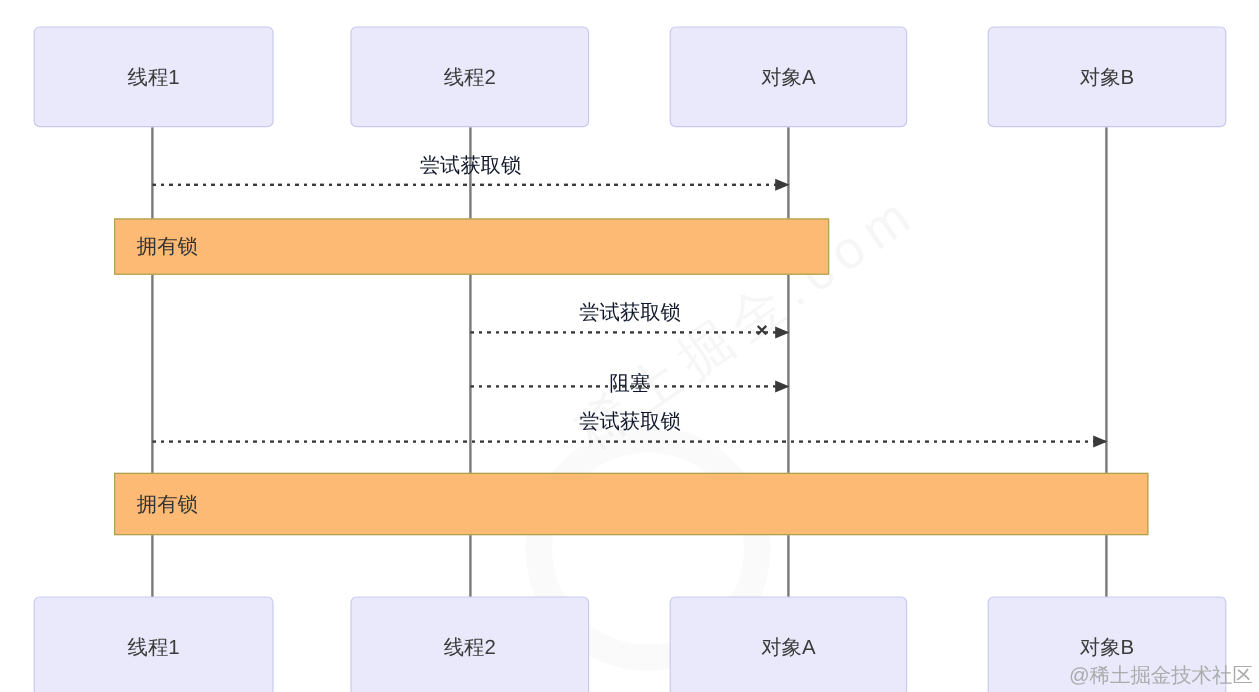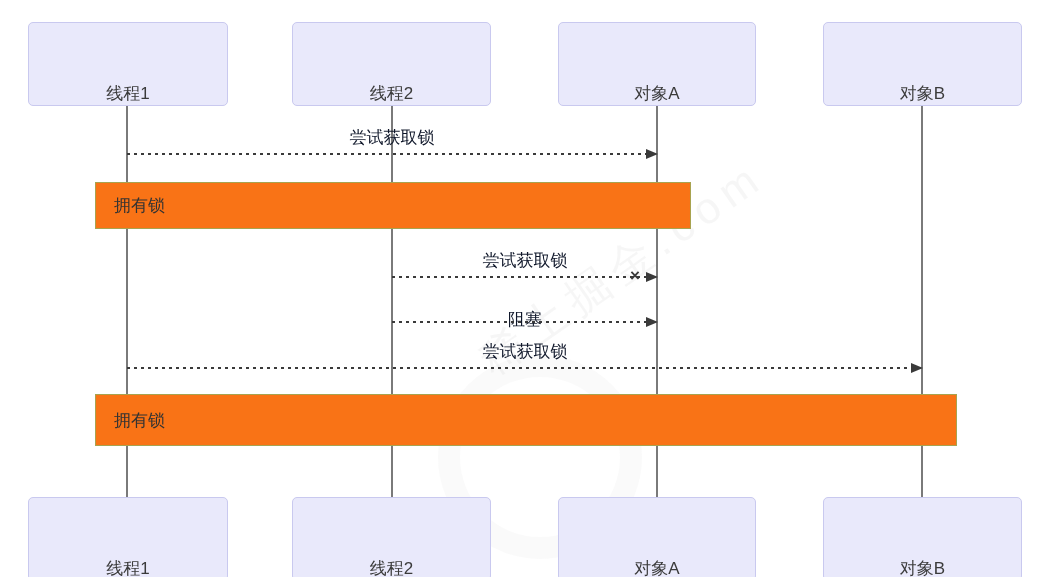--- a/index.html
+++ b/index.html
@@ -25,21 +25,21 @@
     background: #7a7a7a;
   }
   
   .actor {
     position: absolute;
     height: 84px;
     background: #e9e9fb;
     border: 1px solid #c9c9ef;
     border-radius: 5px;
     display: flex;
-    align-items: flex-end;
+    align-items: center;
     justify-content: center;
     font-size: 17px;
     color: #3b3b3b;
     box-sizing: border-box;
   }
   
   .msg-line {
     position: absolute;
     height: 2px;
     background-image: repeating-linear-gradient(to right, #3a3a3a 0 3px, rgba(0,0,0,0) 3px 7px);
@@ -66,21 +66,21 @@
   .msg-label {
     position: absolute;
     transform: translateX(-50%);
     font-size: 17px;
     color: #0f172a;
     white-space: nowrap;
   }
   
   .note {
     position: absolute;
-    background: #f97316;
+    background: #fdba74;
     border: 1px solid #a8a34f;
     box-sizing: border-box;
     display: flex;
     align-items: center;
     font-size: 17px;
     color: #333333;
     padding-left: 18px;
   }
   
   .wm-corner {
@@ -176,14 +176,15 @@
   <div class="actor" style="left:292px; top:497px; width:199px;">
     <span>线程2</span>
   </div>
   <div class="actor" style="left:558px; top:497px; width:198px;">
     <span>对象A</span>
   </div>
   <div class="actor" style="left:823px; top:497px; width:199px;">
     <span>对象B</span>
   </div>
 
+  <div class="wm-corner">@稀土掘金技术社区</div>
 
 </div>
 
 </body></html>

